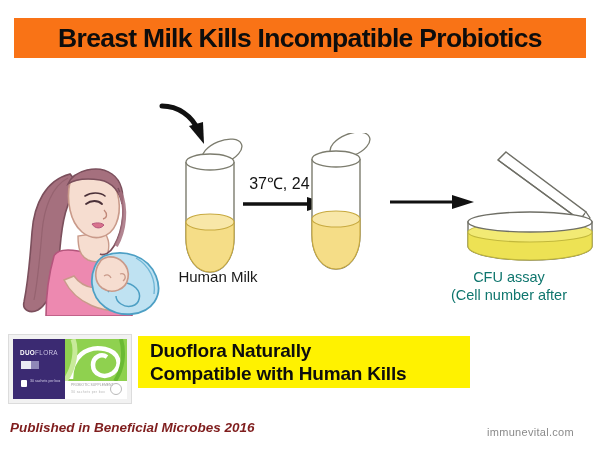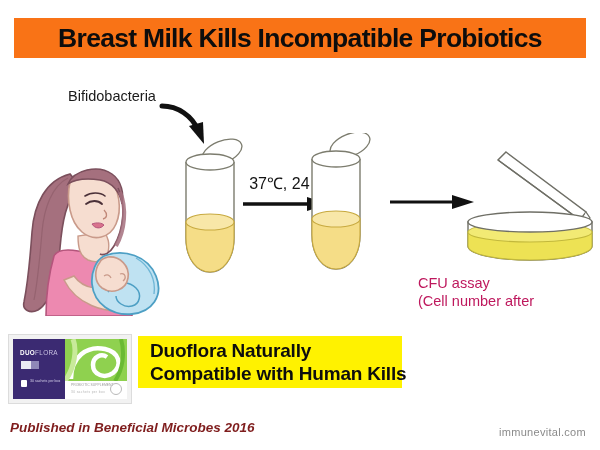--- a/index.html
+++ b/index.html
@@ -124,24 +124,25 @@
     top: 268px;
     width: 120px;
     text-align: center;
     font-size: 15px;
     color: #1a1a1a;
     white-space: nowrap;
   }
   .cfu-label {
     position: absolute;
     left: 418px;
-    top: 274px;
+    top: 268px;
     width: 182px;
+    text-align: center;
     font-size: 14.5px;
-    color: #be185d;
+    color: #0f766e;
     line-height: 1.26;
   }
   .cfu-label div { white-space: nowrap; }
 
   
   .product-box {
     position: absolute;
     left: 8px;
     top: 334px;
     width: 122px;
@@ -230,21 +231,21 @@
     width: 10px; height: 10px;
     border: 0.7px solid #b9b9b9;
     border-radius: 50%;
   }
 
   
   .tagline-banner {
     position: absolute;
     left: 138px;
     top: 336px;
-    width: 264px;
+    width: 332px;
     height: 52px;
     background: #fff200;
     display: flex;
     flex-direction: column;
     justify-content: center;
     padding-left: 12px;
     box-sizing: border-box;
   }
   .tagline-banner div {
     font-weight: bold;
@@ -261,39 +262,38 @@
     left: 10px;
     top: 420px;
     font-style: italic;
     font-weight: bold;
     font-size: 13.5px;
     color: #7f1d1d;
     white-space: nowrap;
   }
   .site {
     position: absolute;
-    right: 14px;
+    right: 26px;
     top: 426px;
     font-size: 11px;
     color: #8a8a8a;
     letter-spacing: 0.3px;
     white-space: nowrap;
   }
 </style>
 </head>
 <body>
 
 <div id="infographic">
 
   <div class="title-banner">
     <span class="title-text">Breast Milk Kills Incompatible Probiotics</span>
   </div>
 
   <div class="inoc-label">
-    <div>Bifidobacteria</div>
   </div>
 
   <svg class="curved-arrow" viewBox="0 0 60 52">
     <path d="M4,6 C20,6 34,16 40,30" stroke="#111111" stroke-width="5" fill="none" stroke-linecap="round"></path>
     <path d="M31,26 L46,44 L45,22 Z" fill="#111111"></path>
   </svg>
 
   <svg class="mother-illustration" viewBox="0 0 166 164">
 
     <path d="M62,22 C38,28 26,52 24,80 C22,108 20,130 16,150 C14,158 22,162 30,158
@@ -375,20 +375,21 @@
     <path d="M124,62 L128,68 L120,72" fill="#ffffff" stroke="#6f6f66" stroke-width="1.3"></path>
 
     <path d="M6,72 L6,96 C6,104 34,110 68,110 C102,110 130,104 130,96 L130,72 Z" fill="#ffffff" stroke="#6f6f66" stroke-width="1.4"></path>
 
     <path d="M6,82 L6,96 C6,104 34,110 68,110 C102,110 130,104 130,96 L130,82 Z" fill="#ede254" stroke="#c2b83c" stroke-width="1.1"></path>
     <ellipse cx="68" cy="82" rx="62" ry="10" fill="#f2ea74" stroke="#c2b83c" stroke-width="1.1"></ellipse>
 
     <ellipse cx="68" cy="72" rx="62" ry="10" fill="#ffffff" stroke="#6f6f66" stroke-width="1.4"></ellipse>
   </svg>
 
+  <div class="human-milk-label">Human Milk</div>
 
   <div class="cfu-label">
     <div>CFU assay</div>
     <div>(Cell number after</div>
   </div>
 
   <div class="product-box">
     <div class="product-box-inner">
       <div class="pb-left">
         <div class="pb-logo"><span class="duo">DUO</span><span class="flora">FLORA</span></div>

